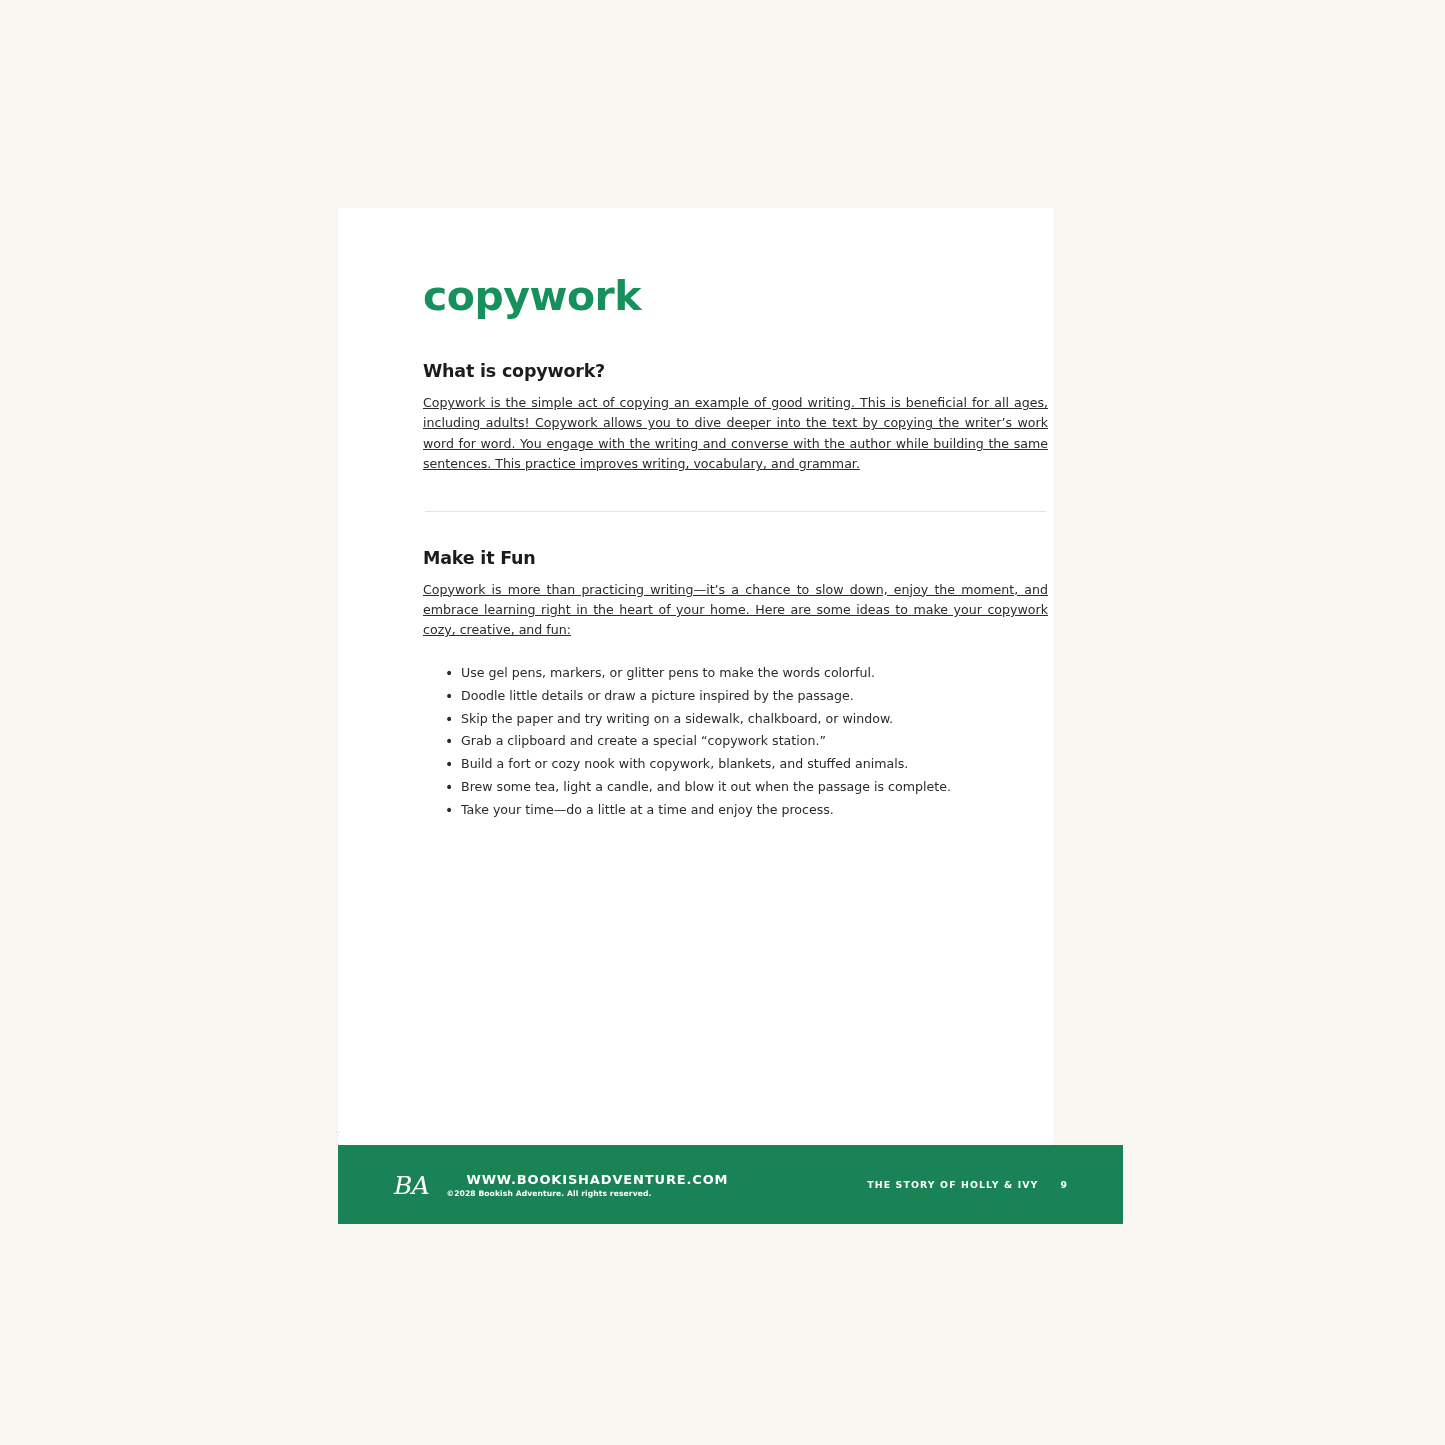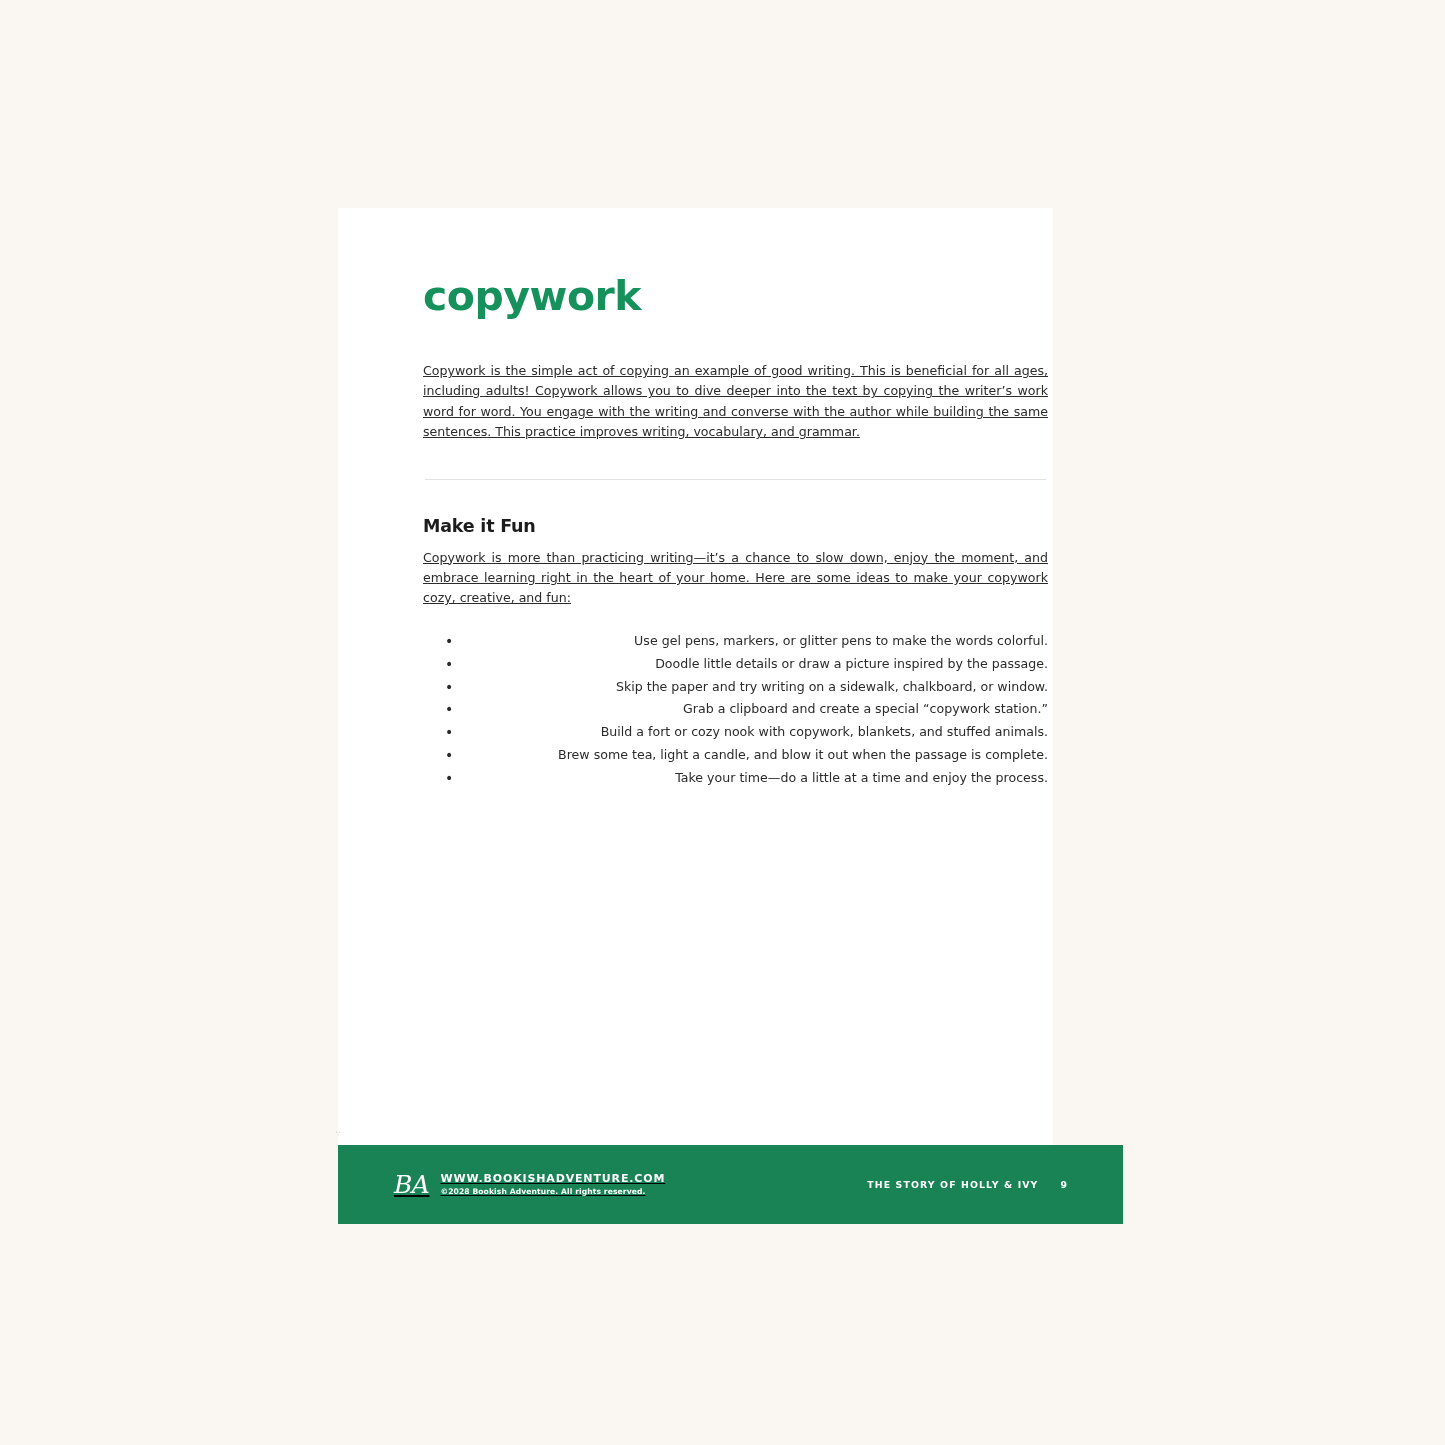--- a/index.html
+++ b/index.html
@@ -58,21 +58,20 @@
     margin: 36px 0 36px 2px;
     width: 621px;
   }
   .section-two {
     margin-top: 16px;
   }
   ul.fun-list {
     margin: 22px 0 0 0;
     padding-left: 22px;
     list-style: none;
-    text-align: right;
   }
   ul.fun-list li {
     font-size: 12.6px;
     line-height: 1.62;
     color: #2b2b2b;
     position: relative;
     padding-left: 16px;
     margin-bottom: 2.5px;
   }
   ul.fun-list li:before {
@@ -90,43 +89,43 @@
     width: 785px;
     height: 79px;
     background: #1a8355;
     display: flex;
     align-items: center;
     box-sizing: border-box;
     padding: 0 56px 0 56px;
   }
   .footer-left {
     display: flex;
-    align-items: flex-start;
-    gap: 11px;
-    text-decoration: underline;
+    align-items: flex-end;
+    gap: 17px;
   }
   .footer-logo {
     font-family: "DejaVu Serif", serif;
     font-style: italic;
     font-size: 25px;
     color: #ffffff;
     line-height: 1;
     letter-spacing: -0.5px;
   }
   .footer-lines {
     display: flex;
     flex-direction: column;
     justify-content: center;
     gap: 2px;
   }
   .footer-url {
-    font-size: 11px;
+    font-size: 13px;
     font-weight: bold;
     color: #ffffff;
     letter-spacing: 0.85px;
+    margin-left: 20px;
   }
   .footer-copy {
     font-size: 7.6px;
     font-weight: bold;
     color: #ffffff;
     letter-spacing: 0.1px;
   }
   .footer-right {
     margin-left: auto;
     display: flex;
@@ -157,20 +156,21 @@
 </head>
 <body>
 
 <div class="page">
 
   <div class="content">
 
     <h1 class="title">copywork</h1>
 
     <div>
+      <h2 class="section-heading">What is copywork?</h2>
       <p class="body-text">Copywork is the simple act of copying an example of good writing. This is beneficial for all ages, including adults! Copywork allows you to dive deeper into the text by copying the writer’s work word for word. You engage with the writing and converse with the author while building the same sentences. This practice improves writing, vocabulary, and grammar.</p>
     </div>
 
     <hr class="divider">
 
     <div class="section-two">
       <h2 class="section-heading">Make it Fun</h2>
       <p class="body-text">Copywork is more than practicing writing—it’s a chance to slow down, enjoy the moment, and embrace learning right in the heart of your home. Here are some ideas to make your copywork cozy, creative, and fun:</p>
       <ul class="fun-list">
         <li>Use gel pens, markers, or glitter pens to make the words colorful.</li>

